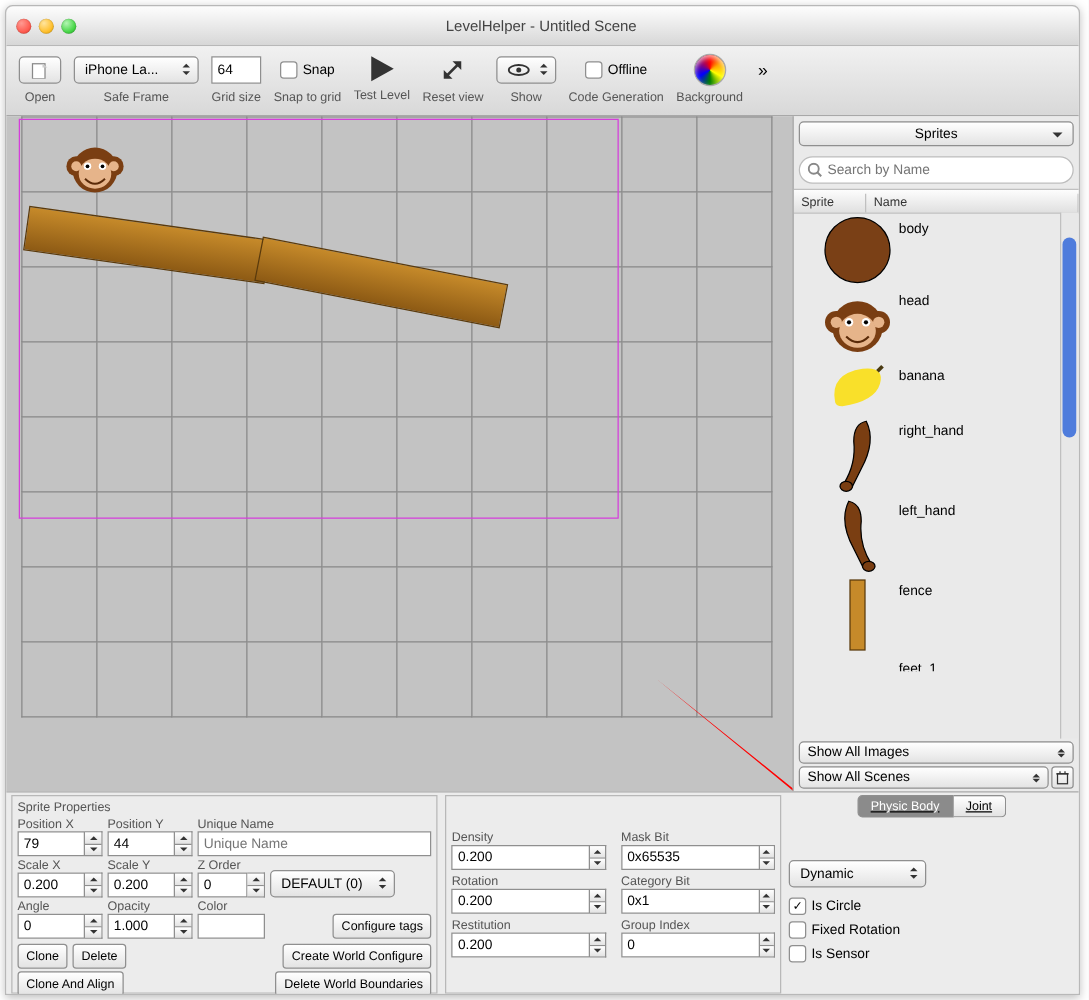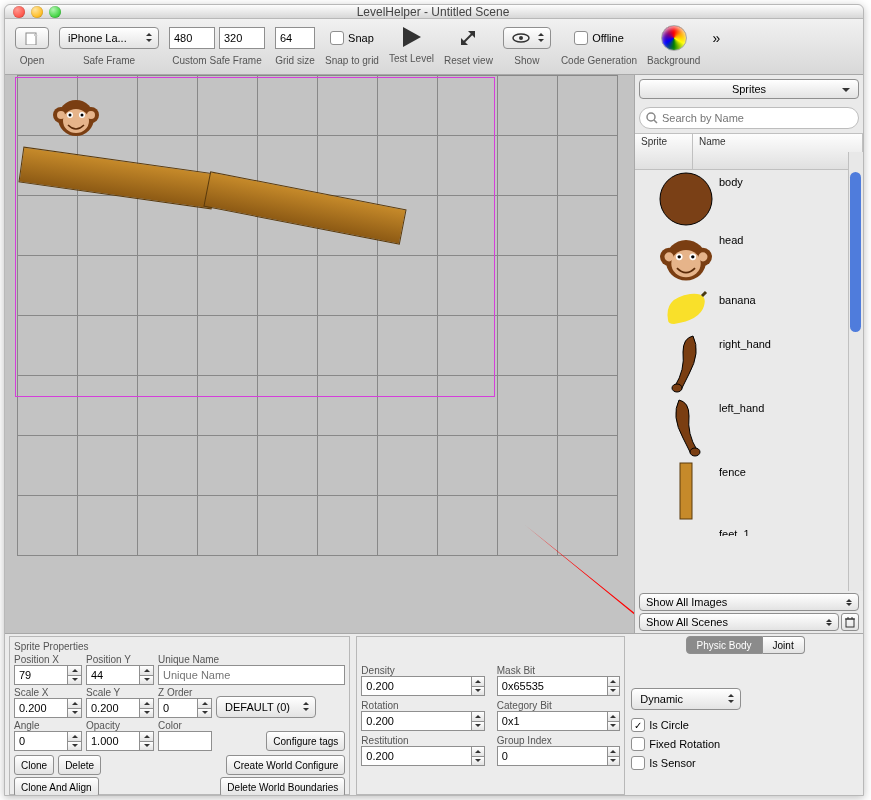--- a/index.html
+++ b/index.html
@@ -1,20 +1,20 @@
 <!DOCTYPE html>
 <html><head>
 <meta charset="utf-8">
 <style>
   * { box-sizing: border-box; margin: 0; padding: 0; font-family: "Lucida Grande", "Helvetica Neue", sans-serif; font-size: 11px; }
   body { background: #fff; width: 871px; height: 800px; overflow: hidden; }
 
   .window { width: 860px; height: 792px; margin: 4px; border: 1px solid #b8b8b8; border-radius: 6px 6px 0 0; background: #ececec; display: flex; flex-direction: column; overflow: hidden; box-shadow: 0 2px 8px rgba(0,0,0,0.25); }
 
-  .titlebar { height: 14px; display: flex; align-items: center; padding: 0 8px; background: linear-gradient(#fdfdfd,#d7d7d7); border-bottom: 1px solid #b8b8b8; border-radius: 6px 6px 0 0; }
+  .titlebar { height: 32px; display: flex; align-items: center; padding: 0 8px; background: linear-gradient(#fdfdfd,#d7d7d7); border-bottom: 1px solid #b8b8b8; border-radius: 6px 6px 0 0; }
   .traffic { display: flex; gap: 6px; }
   .traffic span { width: 12px; height: 12px; border-radius: 50%; display:inline-block; }
   .traffic .r { background: radial-gradient(circle at 35% 30%, #ff9a92, #ff5d52 60%, #d7362b); box-shadow: inset 0 0 1px rgba(0,0,0,.4); }
   .traffic .y { background: radial-gradient(circle at 35% 30%, #ffe49e, #ffc02e 60%, #d79a00); box-shadow: inset 0 0 1px rgba(0,0,0,.4); }
   .traffic .g { background: radial-gradient(circle at 35% 30%, #b3f5b3, #4ad74a 60%, #1fa21f); box-shadow: inset 0 0 1px rgba(0,0,0,.4); }
   .titlebar .title { flex: 1; text-align: center; color: #444; font-size: 12px; padding-right: 50px; }
 
   
   .toolbar { height: 56px; background: linear-gradient(#f1f1f1,#d8d8d8); border-bottom: 1px solid #a8a8a8; display: flex; align-items: flex-start; padding: 6px 10px 0; gap: 10px; }
   .tb-group { display: flex; flex-direction: column; align-items: center; gap:2px; }
@@ -50,21 +50,21 @@
   .monkey { position:absolute; left:48px; top:18px; width:46px; height:46px; }
 
   
   .rightpanel { width:228px; background:#eaeaea; display:flex; flex-direction:column; border-left:0px; }
   .rp-head { padding:4px; }
   .rp-dropdown { width:100%; height:20px; border:1px solid #8f8f8f; border-radius:4px; background:linear-gradient(#fff,#e3e3e3); display:flex; align-items:center; justify-content:center; position:relative; }
   .rp-dropdown::after { content:""; position:absolute; right:8px; top:50%; width:0; height:0; border-left:4px solid transparent; border-right:4px solid transparent; border-top:4px solid #333; transform:translateY(-1px); }
   .search { display:flex; align-items:center; height:22px; border:1px solid #bdbdbd; border-radius:11px; background:#fff; padding:0 6px; margin:4px; gap:4px;}
   .search input { border:none; outline:none; flex:1; font-size:11px; color:#888; }
   .sprite-table { flex:1; overflow:auto; border-top:1px solid #c0c0c0; position:relative; }
-  .sprite-table .hdr { display:flex; background: linear-gradient(#fdfdfd,#e0e0e0); border-bottom:1px solid #c0c0c0; height:36px; }
+  .sprite-table .hdr { display:flex; background: linear-gradient(#fdfdfd,#e0e0e0); border-bottom:1px solid #c0c0c0; height:19px;align-items:flex-end; }
   .sprite-table .hdr div { padding:2px 6px; font-size:10px; color:#333; border-right:1px solid #c0c0c0; }
   .sprite-table .hdr .c1 { width:58px; }
   .sprite-table .hdr .c2 { flex:1; }
   .sprite-row { display:flex; align-items:flex-start; border-bottom:0; padding:2px 22px; }
   .sprite-row .thumb { width:58px; display:flex; justify-content:center; }
   .sprite-row .name { padding:4px; font-size:11px; }
   .scrolltrack { position:absolute; right:0; top:18px; bottom:0; width:15px; background:#e8e8e8; border-left:1px solid #c0c0c0; }
   .scrollthumb { position:absolute; right:2px; top:20px; width:11px; height:160px; background:#4f7cdc; border-radius:6px; }
   .rp-foot { display:flex; flex-direction:column; gap:2px; padding:2px 4px; }
   .rp-foot .row { display:flex; gap:2px; }
@@ -90,21 +90,21 @@
   .pl-row { display:flex; gap:4px; margin-bottom:2px; align-items:flex-end; }
   .mini-btn { height:20px; border:1px solid #8f8f8f; border-radius:3px; background:linear-gradient(#fff,#e3e3e3); padding:0 6px; font-size:10px; display:inline-flex; align-items:center; }
   .stepwrap { display:flex; }
   .stepwrap input { border-radius:0; }
   .stepper { width:14px; display:flex; flex-direction:column; border:1px solid #8f8f8f; border-left:none; }
   .stepper span { flex:1; display:flex; align-items:center; justify-content:center; background:linear-gradient(#fff,#e3e3e3); }
   .stepper span:first-child { border-bottom:1px solid #8f8f8f; }
   .stepper .su::before { content:""; width:0; height:0; border-left:3px solid transparent; border-right:3px solid transparent; border-bottom:3px solid #333; }
   .stepper .sd::before { content:""; width:0; height:0; border-left:3px solid transparent; border-right:3px solid transparent; border-top:3px solid #333; }
 
-  .seg { display:flex; margin-bottom:6px; justify-content:center; }
+  .seg { display:flex; margin-bottom:6px; justify-content:center;text-decoration:underline; }
   .seg span { height:18px; padding:0 10px; border:1px solid #8f8f8f; background:linear-gradient(#fff,#e3e3e3); display:inline-flex; align-items:center; font-size:10px; }
   .seg span.active { background:#8b8b8b; color:#fff; }
   .seg span:first-child { border-radius:4px 0 0 4px; }
   .seg span:last-child { border-radius:0 4px 4px 0; border-left:none; }
   .chk-row { display:flex; align-items:center; gap:4px; margin-bottom:5px; font-size:11px;}
   .chkbox { width:14px; height:14px; border:1px solid #8f8f8f; border-radius:3px; background:#fff; display:inline-flex; align-items:center; justify-content:center; font-size:10px; color:#000;}
   .chkbox.checked::before { content:"✓"; }
 
   
   .arrow-annot { position:absolute; left:510px; top:440px; width:275px; height:240px; pointer-events:none; }
@@ -139,27 +139,20 @@
 
     <div class="tb-group">
       <div class="tb-row">
         <span class="btn-flat dropdown" style="width:100px; justify-content:flex-start">
             <span>iPhone La...</span>
           </span>
       </div>
       <div class="tb-label">Safe Frame</div>
     </div>
 
-    <div class="tb-group">
-      <div class="tb-row">
-        <input class="tb-input tb-input-wide" value="480" style="">
-        <input class="tb-input tb-input-wide" value="320" style="">
-      </div>
-      <div class="tb-label">Custom Safe Frame</div>
-    </div>
 
     <div class="tb-group">
       <div class="tb-row">
         <input class="tb-input" value="64" style="">
       </div>
       <div class="tb-label">Grid size</div>
     </div>
 
     <div class="tb-group">
       <div class="tb-row" style="gap:4px">

